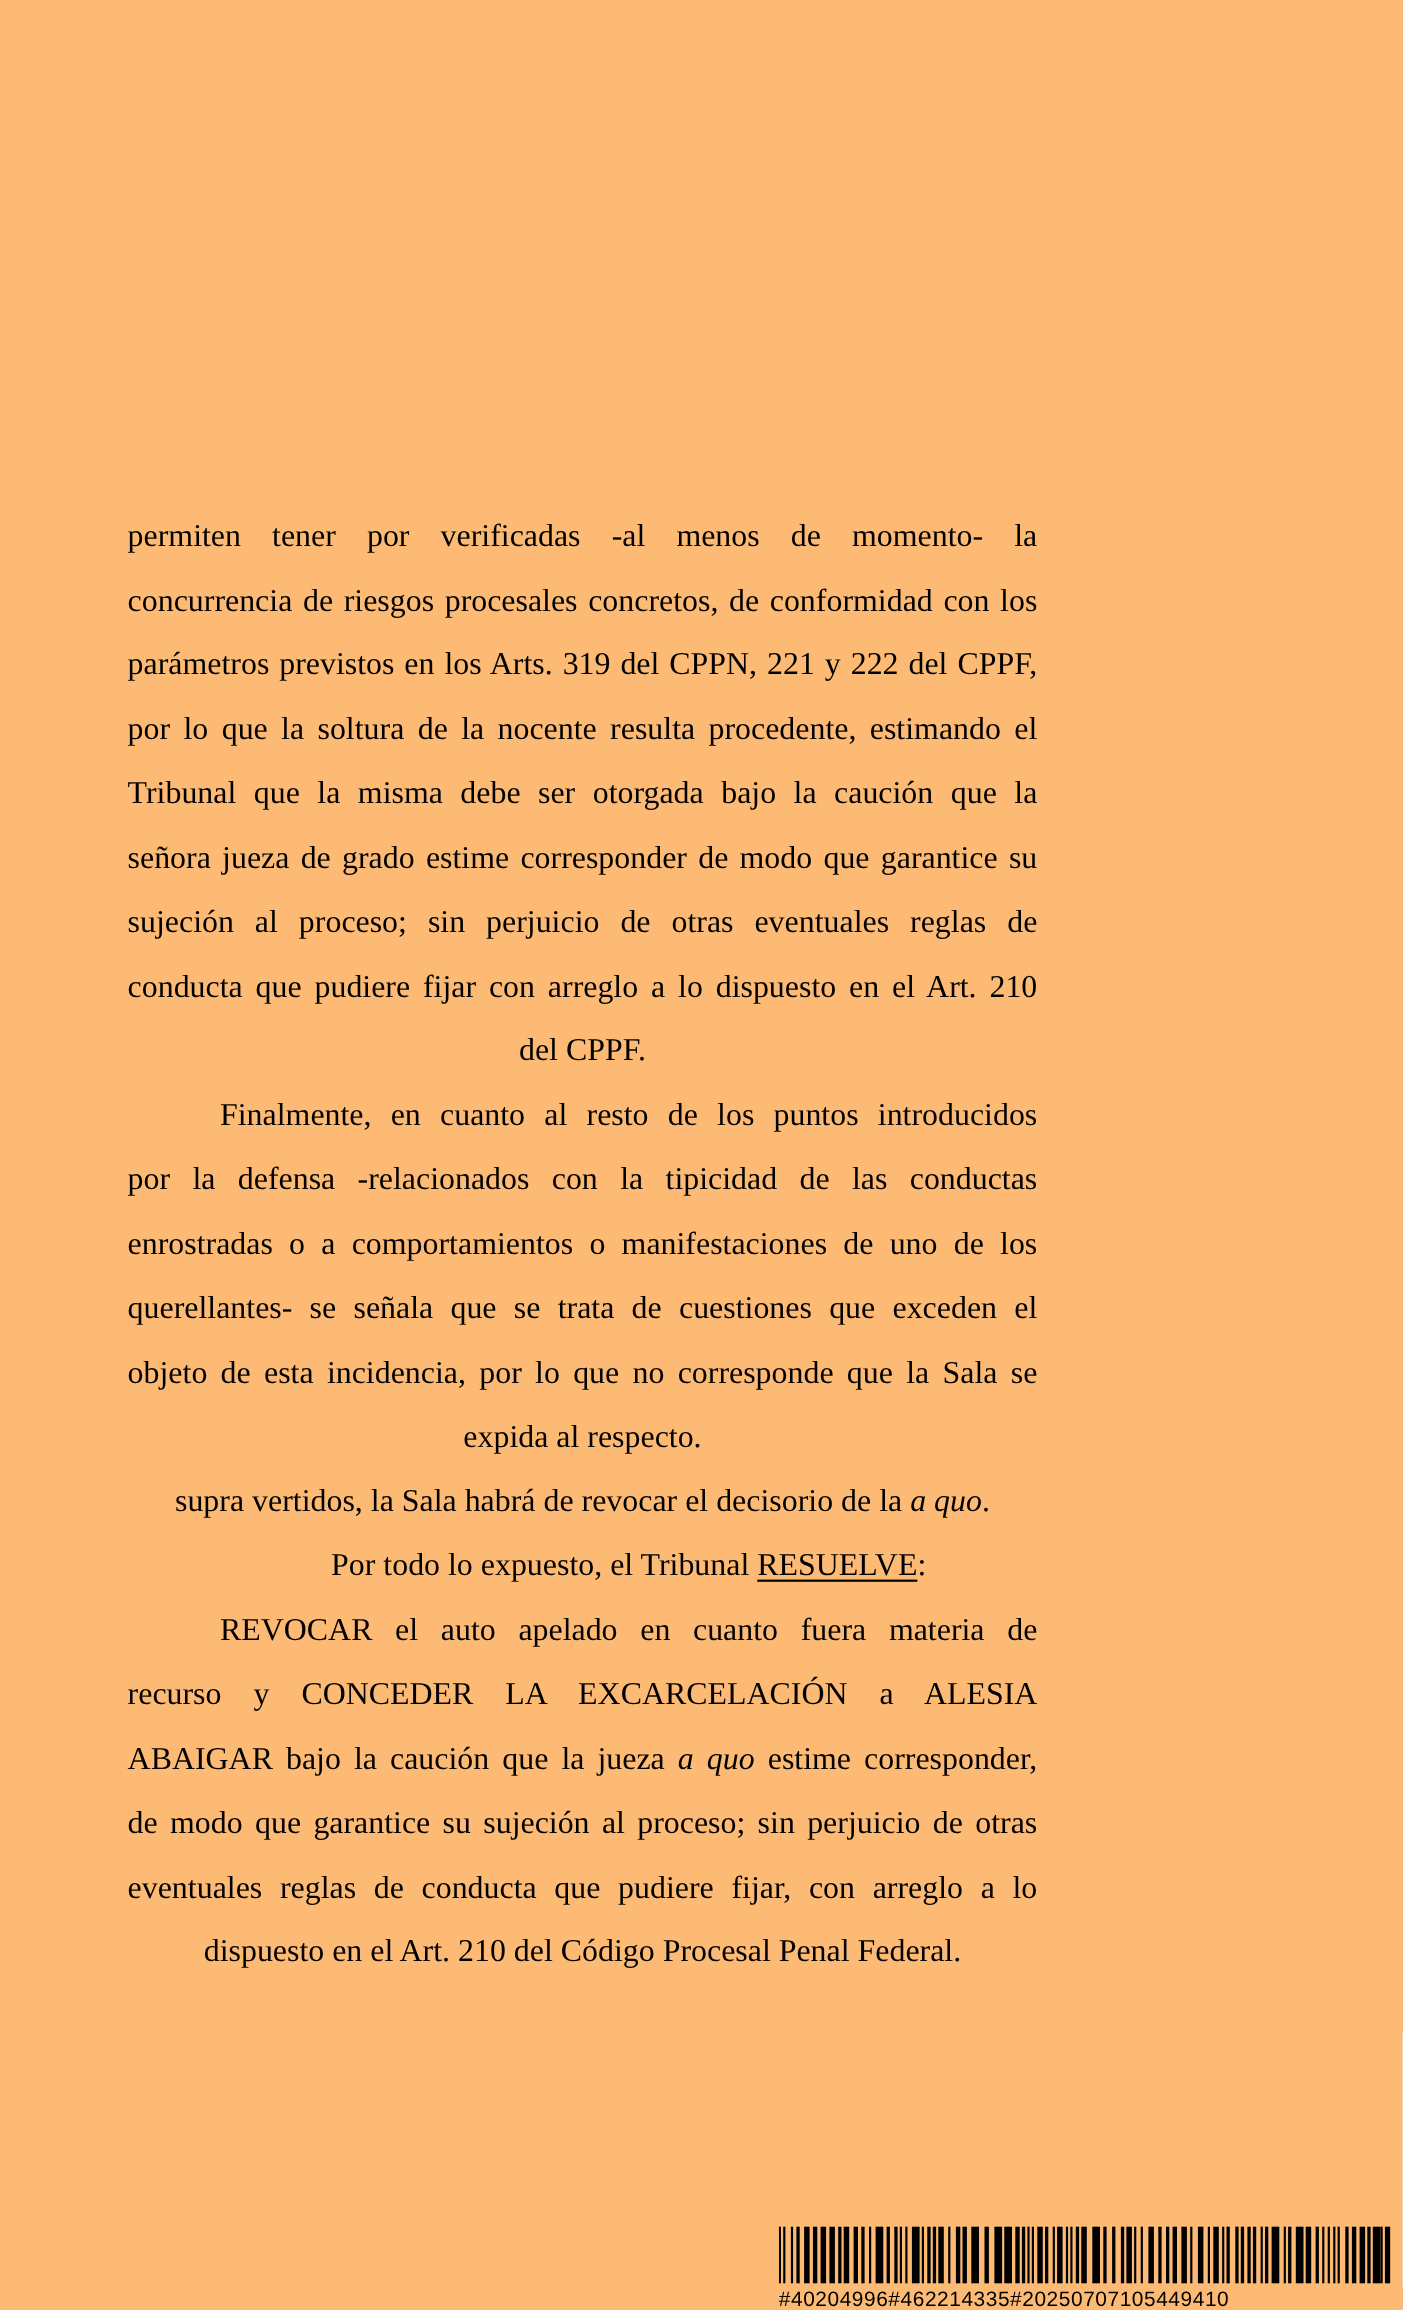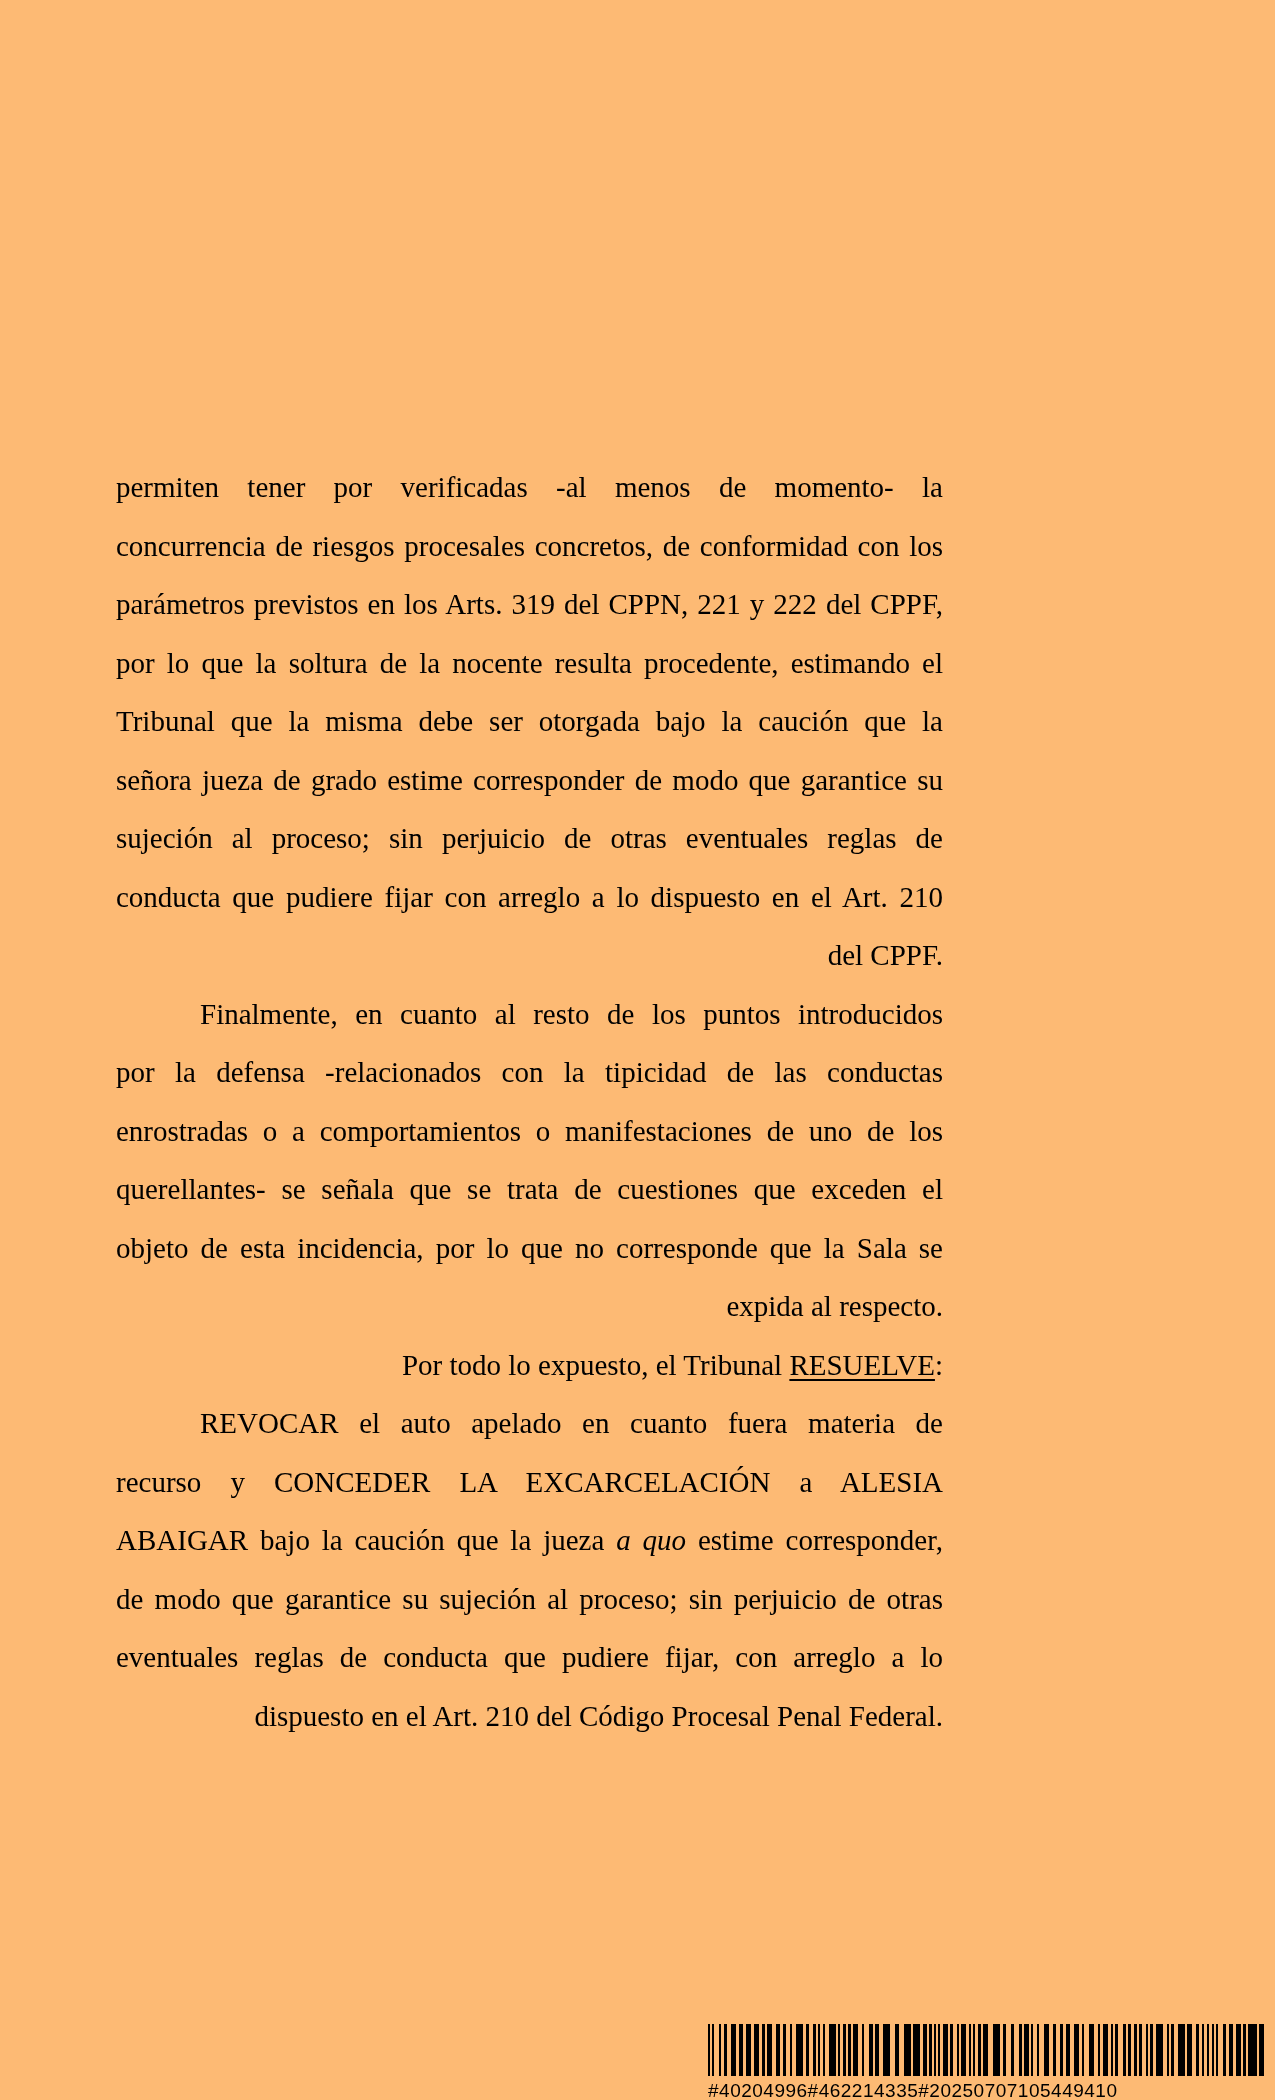--- a/index.html
+++ b/index.html
@@ -18,21 +18,21 @@
   }
   .text-block {
     position: absolute;
     left: 116px;
     top: 458px;
     width: 827px;
     font-size: 29px;
     line-height: 58.5px;
   }
   .line {
-    text-align: right;
+    text-align: center;
     white-space: normal;
   }
   .line.just {
     text-align: justify;
     text-align-last: justify;
   }
   .line.indent {
     padding-left: 84px;
   }
   .line.just.indent {
@@ -77,20 +77,21 @@
       <div class="line just"><span>señora jueza de grado estime corresponder de modo que garantice su</span></div>
       <div class="line just"><span>sujeción al proceso; sin perjuicio de otras eventuales reglas de</span></div>
       <div class="line just"><span>conducta que pudiere fijar con arreglo a lo dispuesto en el Art. 210</span></div>
       <div class="line"><span>del CPPF.</span></div>
       <div class="line just indent"><span>Finalmente, en cuanto al resto de los puntos introducidos</span></div>
       <div class="line just"><span>por la defensa -relacionados con la tipicidad de las conductas</span></div>
       <div class="line just"><span>enrostradas o a comportamientos o manifestaciones de uno de los</span></div>
       <div class="line just"><span>querellantes- se señala que se trata de cuestiones que exceden el</span></div>
       <div class="line just"><span>objeto de esta incidencia, por lo que no corresponde que la Sala se</span></div>
       <div class="line"><span>expida al respecto.</span></div>
+      <div class="line"><span>supra vertidos, la Sala habrá de revocar el decisorio de la </span><span class="i">a quo</span><span>.</span></div>
       <div class="line indent"><span>Por todo lo expuesto, el Tribunal </span><span class="b u">RESUELVE</span><span>:</span></div>
       <div class="line just indent"><span class="b">REVOCAR</span><span> el auto apelado en cuanto fuera materia de</span></div>
       <div class="line just"><span>recurso y </span><span class="b">CONCEDER LA EXCARCELACIÓN</span><span> a </span><span class="b">ALESIA</span></div>
       <div class="line just"><span class="b">ABAIGAR</span><span> bajo la caución que la jueza </span><span class="i">a quo</span><span> estime corresponder,</span></div>
       <div class="line just"><span>de modo que garantice su sujeción al proceso; sin perjuicio de otras</span></div>
       <div class="line just"><span>eventuales reglas de conducta que pudiere fijar, con arreglo a lo</span></div>
       <div class="line"><span>dispuesto en el Art. 210 del Código Procesal Penal Federal.</span></div>
     </div>
   <div class="barcode">
     <div class="barcode-bars"><svg width="556" height="52" viewBox="0 0 556 52" xmlns="http://www.w3.org/2000/svg" fill="#000000">

